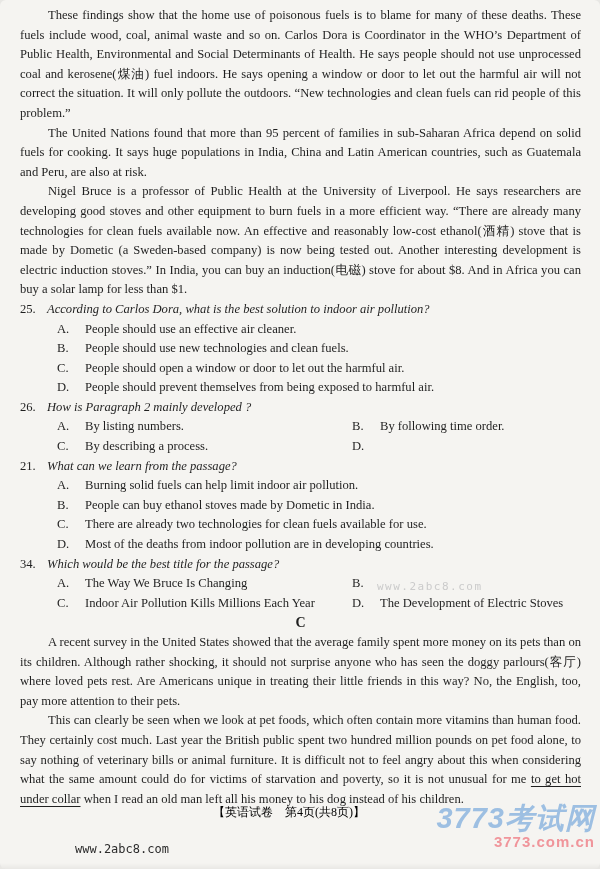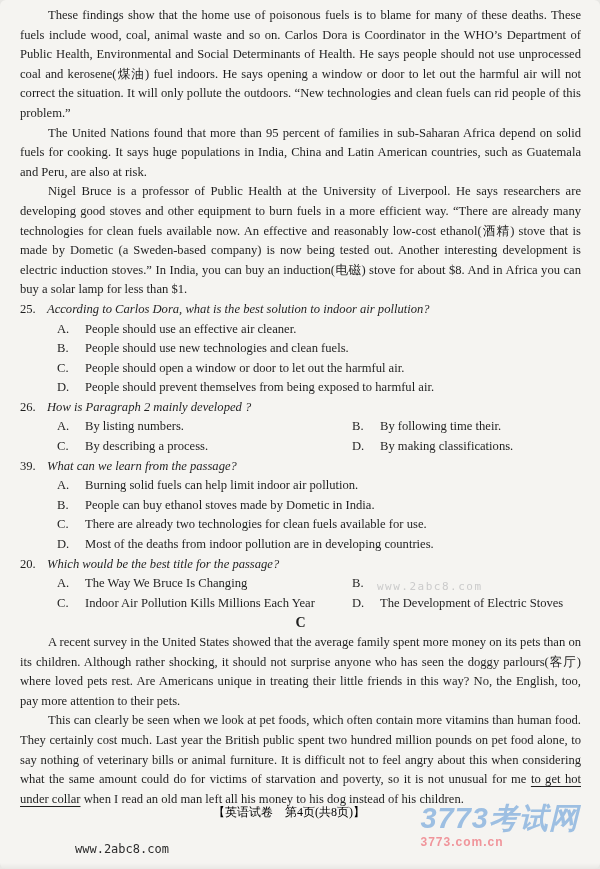--- a/index.html
+++ b/index.html
@@ -44,26 +44,27 @@
     position:absolute; left:75px; top:842px;
     font-family:"DejaVu Sans Mono", monospace;
     font-size:12px; color:#2b2b2b;
   }
   .footer-page {
     position:absolute; left:213px; top:804px;
     font-size:12px; color:#000000;
     font-family:"Liberation Serif", serif;
   }
   .logo {
-    position:absolute; right:21px; top:803px;
+    position:absolute; right:5px; top:803px;
+    text-align:right;
     font-family:"Liberation Sans", sans-serif;
     font-weight:700;
   }
   .logo-main { font-size:29px; font-style:italic; letter-spacing:1px; line-height:31px; }
-  .logo-sub  { font-size:12px; letter-spacing:1px; line-height:16px; }
+  .logo-sub  { font-size:15px; letter-spacing:1px; line-height:16px; }
   .scan-edge {
     position:absolute; left:0; right:0; bottom:0; height:6px;
     background:linear-gradient(to bottom, rgba(0,0,0,0), rgba(0,0,0,0.05));
   }
 </style>
 </head>
 <body>
 
 <div class="page">
 
@@ -101,36 +102,35 @@
         <span class="q-num">26.</span>
         <span class="q-text">How is Paragraph 2 mainly developed ?</span>
       </div>
       <div class="opt-grid">
         <div class="opt">
           <span class="opt-label">A.</span>
           <span class="opt-text">By listing numbers.</span>
         </div>
         <div class="opt">
           <span class="opt-label">B.</span>
-          <span class="opt-text">By following time their.</span>
+          <span class="opt-text">By following time order.</span>
         </div>
         <div class="opt">
           <span class="opt-label">C.</span>
           <span class="opt-text">By describing a process.</span>
         </div>
         <div class="opt">
           <span class="opt-label">D.</span>
-          <span class="opt-text">By making classifications.</span>
         </div>
       </div>
     </div>
 
     <div class="q-block">
       <div class="q-line">
-        <span class="q-num">39.</span>
+        <span class="q-num">21.</span>
         <span class="q-text">What can we learn from the passage?</span>
       </div>
       <div class="opt">
         <span class="opt-label">A.</span>
         <span class="opt-text">Burning solid fuels can help limit indoor air pollution.</span>
       </div>
       <div class="opt">
         <span class="opt-label">B.</span>
         <span class="opt-text">People can buy ethanol stoves made by Dometic in India.</span>
       </div>
@@ -139,21 +139,21 @@
         <span class="opt-text">There are already two technologies for clean fuels available for use.</span>
       </div>
       <div class="opt">
         <span class="opt-label">D.</span>
         <span class="opt-text">Most of the deaths from indoor pollution are in developing countries.</span>
       </div>
     </div>
 
     <div class="q-block">
       <div class="q-line">
-        <span class="q-num">20.</span>
+        <span class="q-num">34.</span>
         <span class="q-text">Which would be the best title for the passage?</span>
       </div>
       <div class="opt-grid">
         <div class="opt">
           <span class="opt-label">A.</span>
           <span class="opt-text">The Way We Bruce Is Changing</span>
         </div>
         <div class="opt">
           <span class="opt-label">B.</span>
         </div>

